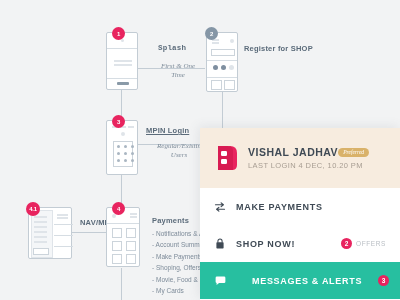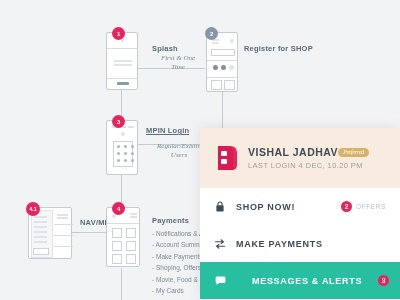--- a/index.html
+++ b/index.html
@@ -144,22 +144,22 @@
 
   <div class="phone" style="left:106px;top:32px;width:32px;height:58px;">
     <div class="dot" style="left:14px;top:6px;width:3px;height:3px;"></div>
     <div class="divider" style="left:0;top:15px;width:100%;"></div>
     <div class="bar" style="left:7px;top:27px;width:18px;height:2px;"></div>
     <div class="bar" style="left:7px;top:31px;width:18px;height:2px;"></div>
     <div class="divider" style="left:0;top:45px;width:100%;"></div>
     <div class="solid" style="left:10px;top:49px;width:12px;height:3px;"></div>
   </div>
   <div class="step pink" style="left:112px;top:27px;width:13px;height:13px;">1</div>
-  <div class="lbl" style="left:152px;top:44px;">Splash</div>
-  <div class="sub" style="left:142px;top:54px;width:72px;">
+  <div class="lbl" style="left:158px;top:44px;font-family:Liberation Mono, monospace;">Splash</div>
+  <div class="sub" style="left:142px;top:62px;width:72px;">
     <span>First &amp; One</span><br>
     <span>Time</span>
   </div>
 
   <div class="phone" style="left:206px;top:32px;width:32px;height:60px;">
     <div class="bar" style="left:5px;top:6px;width:7px;height:1.5px;"></div>
     <div class="bar" style="left:5px;top:9px;width:7px;height:1.5px;"></div>
     <div class="dot" style="left:23px;top:6px;width:4px;height:4px;"></div>
     <div class="box" style="left:4px;top:16px;width:24px;height:7px;"></div>
     <div class="divider" style="left:0;top:27px;width:100%;"></div>
@@ -260,39 +260,39 @@
         <span class="ov-name">VISHAL JADHAV</span>
         <span class="pref">Preferred</span>
       </div>
       <div class="ov-login">LAST LOGIN 4 DEC, 10.20 PM</div>
     </div>
   </div>
 
   <div class="row">
     <span class="ico">
       <svg viewBox="0 0 16 16" width="12" height="12" aria-hidden="true">
+        <path d="M2 5 H12 M9.5 2.5 L12.5 5 L9.5 7.5" stroke="#3f4a55" stroke-width="1.6" fill="none" stroke-linecap="round" stroke-linejoin="round"></path>
+        <path d="M14 11 H4 M6.5 8.5 L3.5 11 L6.5 13.5" stroke="#3f4a55" stroke-width="1.6" fill="none" stroke-linecap="round" stroke-linejoin="round"></path>
+      </svg>
+    </span>
+    <span class="txt">MAKE PAYMENTS</span>
+  </div>
+
+  <div class="row">
+    <span class="ico">
+      <svg viewBox="0 0 16 16" width="12" height="12" aria-hidden="true">
         <path d="M5.2 5.5 V4.2 A2.8 2.8 0 0 1 10.8 4.2 V5.5" stroke="#3f4a55" stroke-width="1.4" fill="none" stroke-linecap="round"></path>
         <rect x="3.2" y="5.5" width="9.6" height="8.5" rx="1" fill="#3f4a55"></rect>
       </svg>
     </span>
     <span class="txt">SHOP NOW!</span>
     <span class="tag">
       <span class="cnt">2</span>
       <span class="offers">OFFERS</span>
     </span>
-  </div>
-
-  <div class="row">
-    <span class="ico">
-      <svg viewBox="0 0 16 16" width="12" height="12" aria-hidden="true">
-        <path d="M2 5 H12 M9.5 2.5 L12.5 5 L9.5 7.5" stroke="#3f4a55" stroke-width="1.6" fill="none" stroke-linecap="round" stroke-linejoin="round"></path>
-        <path d="M14 11 H4 M6.5 8.5 L3.5 11 L6.5 13.5" stroke="#3f4a55" stroke-width="1.6" fill="none" stroke-linecap="round" stroke-linejoin="round"></path>
-      </svg>
-    </span>
-    <span class="txt">MAKE PAYMENTS</span>
   </div>
 
   <div class="row teal">
     <span class="ico">
       <svg viewBox="0 0 16 16" width="13" height="13" aria-hidden="true">
         <path d="M2 4.6 A1.6 1.6 0 0 1 3.6 3 H12.4 A1.6 1.6 0 0 1 14 4.6 V9.4 A1.6 1.6 0 0 1 12.4 11 H6.2 L3.2 13.4 V11 H3.6 A1.6 1.6 0 0 1 2 9.4 Z" fill="#ffffff"></path>
       </svg>
     </span>
     <span class="txt">MESSAGES &amp; ALERTS</span>
     <span class="tag">

